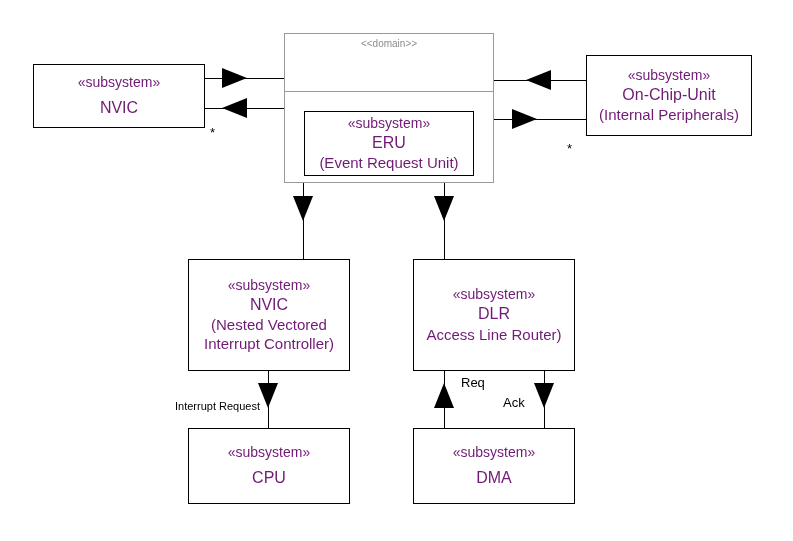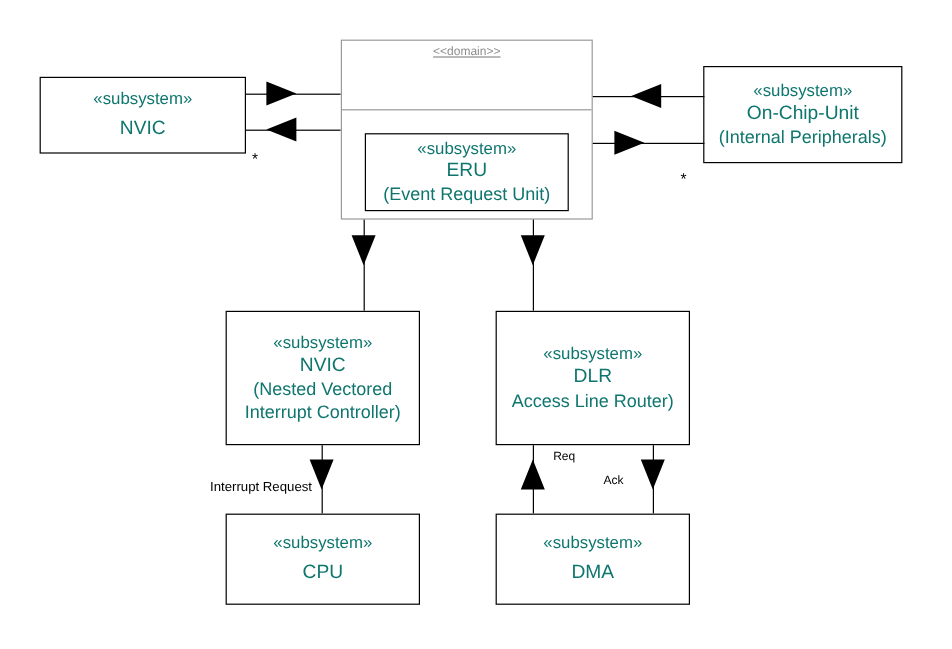--- a/index.html
+++ b/index.html
@@ -23,21 +23,21 @@
   .box {
     position: absolute;
     box-sizing: border-box;
     border: 1.5px solid #000000;
     background: #ffffff;
     display: flex;
     flex-direction: column;
     align-items: center;
     justify-content: center;
     text-align: center;
-    color: #0f766e;
+    color: #701a75;
     line-height: 1.28;
   }
   .box .stereo {
     font-size: 14px;
   }
   .box .name {
     font-size: 16px;
   }
   .box .sub {
     font-size: 15px;
@@ -56,21 +56,20 @@
     border-bottom: 1.5px solid #9a9a9a;
     text-align: center;
     color: #808080;
     padding-top: 4px;
   }
   .domain-header .dom-tag {
     font-size: 10px;
     color: #8d8d8d;
     line-height: 1.1;
     letter-spacing: 0px;
-    text-decoration: underline;
   }
   .domain-header .dom-title {
     font-size: 19px;
     font-weight: bold;
     color: #808080;
     line-height: 1.2;
   }
   .domain-body {
     position: relative;
     width: 100%;
@@ -124,21 +123,21 @@
   .edge-label {
     position: absolute;
     font-size: 11px;
     font-weight: normal;
     color: #000000;
     white-space: nowrap;
     line-height: 1;
   }
   .edge-label-sm {
     position: absolute;
-    font-size: 10px;
+    font-size: 13px;
     color: #000000;
     white-space: nowrap;
     line-height: 1;
   }
 </style>
 </head>
 <body>
 
 <div id="canvas">
 

